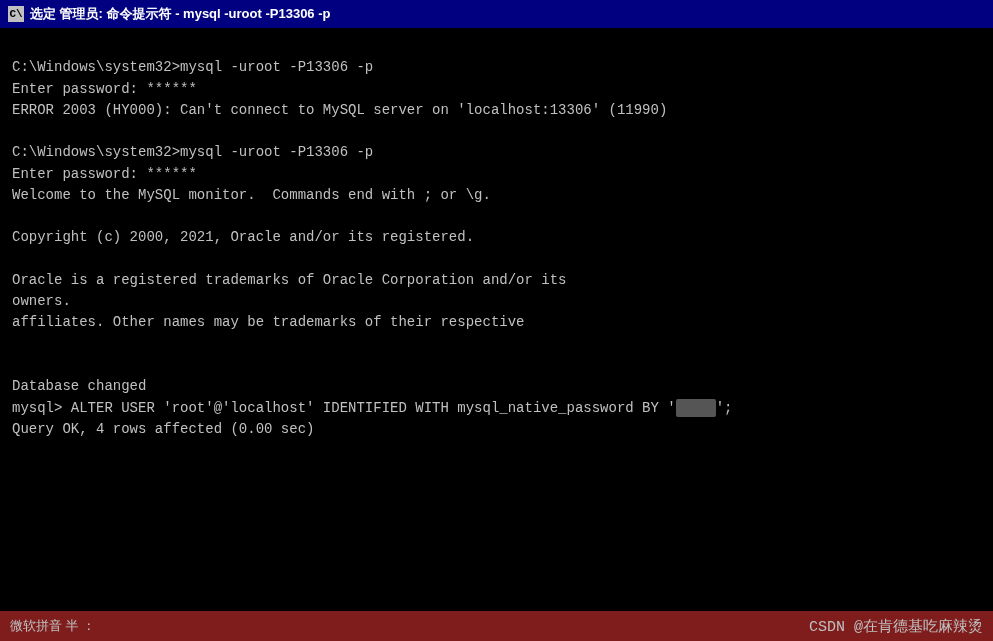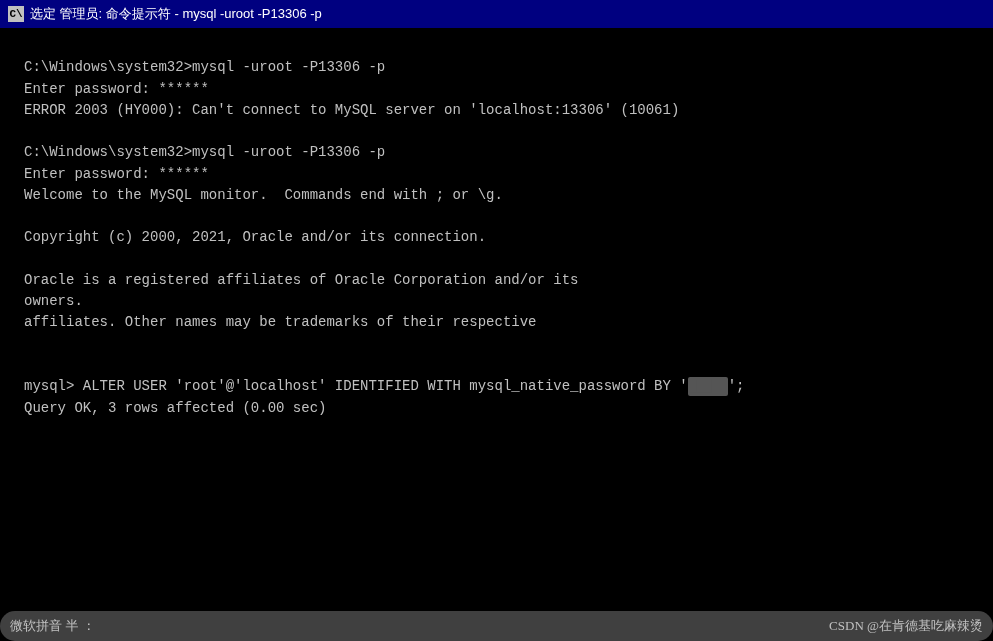--- a/index.html
+++ b/index.html
@@ -34,26 +34,27 @@
       justify-content: center;
       font-size: 11px;
       color: #000;
       font-weight: bold;
     }
 
     .title-bar-text {
       color: #fff;
       font-size: 13px;
       font-family: 'Microsoft YaHei', 'SimHei', sans-serif;
+      font-weight: bold;
     }
 
     .terminal {
       background: #000;
       color: #c0c0c0;
-      padding: 8px 24px;
+      padding: 8px 12px;
       height: calc(641px - 28px - 30px);
       overflow: hidden;
       font-size: 14px;
       line-height: 1.5;
     }
 
     .terminal .line {
       white-space: pre;
       font-size: 14px;
       line-height: 1.52;
@@ -66,39 +67,38 @@
       background: #c0c0c0;
       vertical-align: text-bottom;
       animation: blink 1s step-end infinite;
     }
 
     @keyframes blink {
       50% { opacity: 0; }
     }
 
     .status-bar {
-      background: #404040;
+      background: #7f1d1d;
       height: 30px;
       display: flex;
       align-items: center;
       justify-content: space-between;
       padding: 0 10px;
-      border-radius: 15px;
     }
 
     .status-bar-left {
       color: #c0c0c0;
       font-size: 13px;
       font-family: 'Microsoft YaHei', 'SimHei', sans-serif;
     }
 
     .status-bar-right {
       color: #c0c0c0;
-      font-size: 13px;
-      font-family: Liberation Serif, serif;
+      font-size: 15px;
+      font-family: Liberation Mono, monospace;
     }
 
     .redacted {
       display: inline-block;
       background: #555;
       color: #555;
       border-radius: 2px;
       font-size: 12px;
       vertical-align: middle;
       padding: 0 2px;
@@ -110,34 +110,35 @@
 
 <div class="title-bar">
   <div class="title-bar-icon">C\</div>
   <span class="title-bar-text">选定 管理员: 命令提示符 - mysql  -uroot -P13306 -p</span>
 </div>
 
 <div class="terminal">
   <div class="line">&nbsp;</div>
   <div class="line">C:\Windows\system32&gt;mysql -uroot -P13306 -p</div>
   <div class="line">Enter password: ******</div>
-  <div class="line">ERROR 2003 (HY000): Can't connect to MySQL server on 'localhost:13306' (10061)</div>
+  <div class="line">ERROR 2003 (HY000): Can't connect to MySQL server on 'localhost:13306' (11990)</div>
   <div class="line">&nbsp;</div>
   <div class="line">C:\Windows\system32&gt;mysql -uroot -P13306 -p</div>
   <div class="line">Enter password: ******</div>
   <div class="line">Welcome to the MySQL monitor.  Commands end with ; or \g.</div>
   <div class="line">&nbsp;</div>
-  <div class="line">Copyright (c) 2000, 2021, Oracle and/or its connection.</div>
+  <div class="line">Copyright (c) 2000, 2021, Oracle and/or its registered.</div>
   <div class="line">&nbsp;</div>
-  <div class="line">Oracle is a registered affiliates of Oracle Corporation and/or its</div>
+  <div class="line">Oracle is a registered trademarks of Oracle Corporation and/or its</div>
   <div class="line">owners.</div>
   <div class="line">affiliates. Other names may be trademarks of their respective</div>
   <div class="line">&nbsp;</div>
   <div class="line">&nbsp;</div>
+  <div class="line">Database changed</div>
   <div class="line">mysql&gt; ALTER USER 'root'@'localhost' IDENTIFIED WITH mysql_native_password BY '<span class="redacted">███</span>';</div>
-  <div class="line">Query OK, 3 rows affected (0.00 sec)</div>
+  <div class="line">Query OK, 4 rows affected (0.00 sec)</div>
   <div class="line">&nbsp;</div>
 </div>
 
 <div class="status-bar">
   <span class="status-bar-left">微软拼音  半  ：</span>
   <span class="status-bar-right">CSDN @在肯德基吃麻辣烫</span>
 </div>
 
 </body></html>

